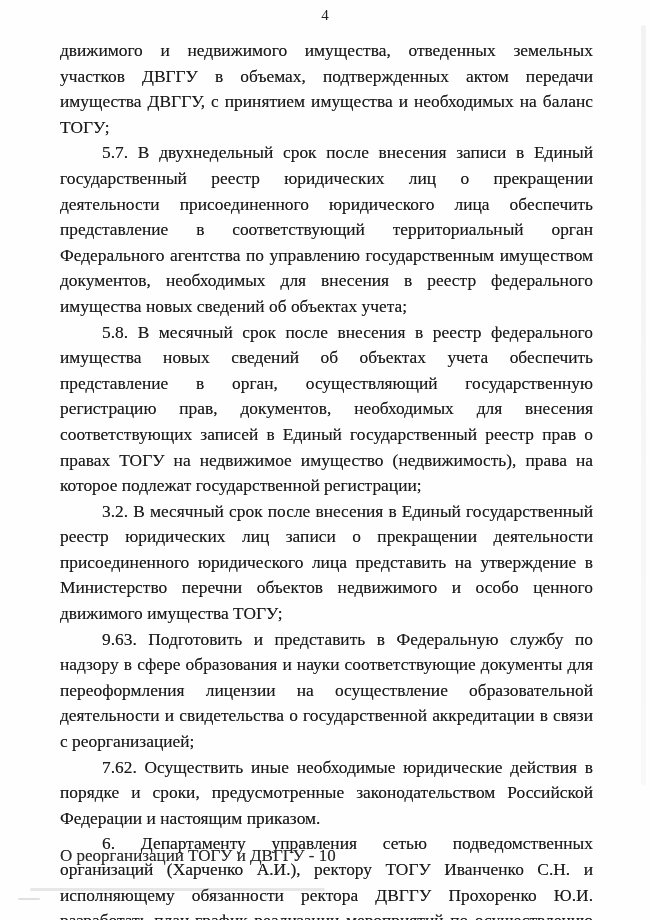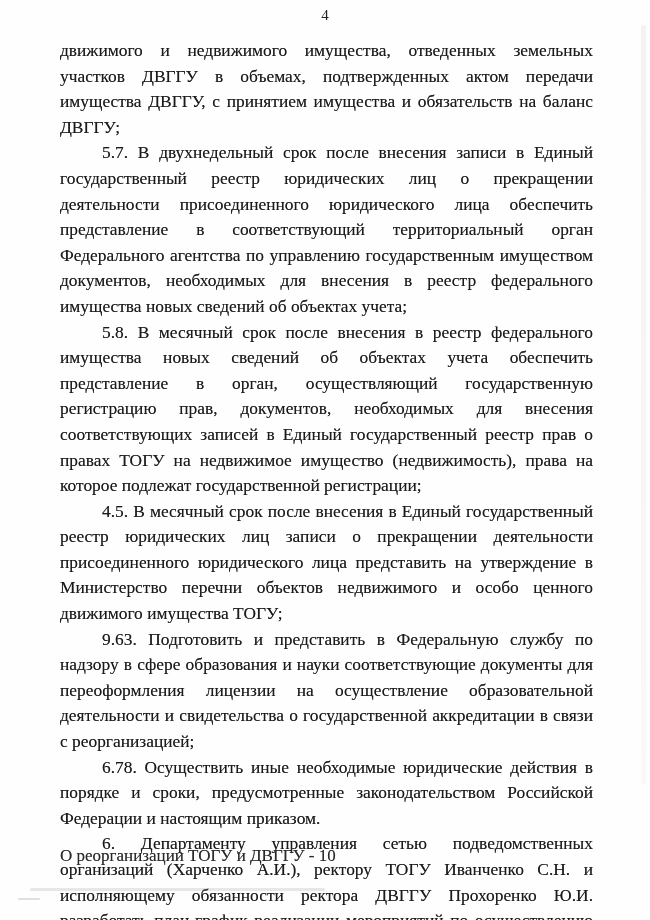--- a/index.html
+++ b/index.html
@@ -78,26 +78,26 @@
   }
 </style>
 </head>
 <body>
 
 <div class="page">
 
   <div class="page-number">4</div>
 
   <div class="doc-body">
-    <p class="para continuation">движимого и недвижимого имущества, отведенных земельных участков ДВГГУ в объемах, подтвержденных актом передачи имущества ДВГГУ, с принятием имущества и обязательств на баланс ДВГГУ;</p>
+    <p class="para continuation">движимого и недвижимого имущества, отведенных земельных участков ДВГГУ в объемах, подтвержденных актом передачи имущества ДВГГУ, с принятием имущества и необходимых на баланс ТОГУ;</p>
     <p class="para">5.7. В двухнедельный срок после внесения записи в Единый государственный реестр юридических лиц о прекращении деятельности присоединенного юридического лица обеспечить представление в соответствующий территориальный орган Федерального агентства по управлению государственным имуществом документов, необходимых для внесения в реестр федерального имущества новых сведений об объектах учета;</p>
     <p class="para">5.8. В месячный срок после внесения в реестр федерального имущества новых сведений об объектах учета обеспечить представление в орган, осуществляющий государственную регистрацию прав, документов, необходимых для внесения соответствующих записей в Единый государственный реестр прав о правах ТОГУ на недвижимое имущество (недвижимость), права на которое подлежат государственной регистрации;</p>
-    <p class="para">4.5. В месячный срок после внесения в Единый государственный реестр юридических лиц записи о прекращении деятельности присоединенного юридического лица представить на утверждение в Министерство перечни объектов недвижимого и особо ценного движимого имущества ТОГУ;</p>
+    <p class="para">3.2. В месячный срок после внесения в Единый государственный реестр юридических лиц записи о прекращении деятельности присоединенного юридического лица представить на утверждение в Министерство перечни объектов недвижимого и особо ценного движимого имущества ТОГУ;</p>
     <p class="para">9.63. Подготовить и представить в Федеральную службу по надзору в сфере образования и науки соответствующие документы для переоформления лицензии на осуществление образовательной деятельности и свидетельства о государственной аккредитации в связи с реорганизацией;</p>
-    <p class="para">6.78. Осуществить иные необходимые юридические действия в порядке и сроки, предусмотренные законодательством Российской Федерации и настоящим приказом.</p>
+    <p class="para">7.62. Осуществить иные необходимые юридические действия в порядке и сроки, предусмотренные законодательством Российской Федерации и настоящим приказом.</p>
     <p class="para">6. Департаменту управления сетью подведомственных организаций (Харченко А.И.), ректору ТОГУ Иванченко С.Н. и исполняющему обязанности ректора ДВГГУ Прохоренко Ю.И. разработать план-график реализации мероприятий по осуществлению реорганизации ТОГУ и ДВГГУ (далее – план –</p>
   </div>
 
   <div class="footer-note">О реорганизации ТОГУ и ДВГГУ - 10</div>
 
   <div class="artifact-right-band"></div>
   <div class="artifact-bottom-smudge"></div>
   <div class="artifact-left-dash"></div>
 
 </div>

